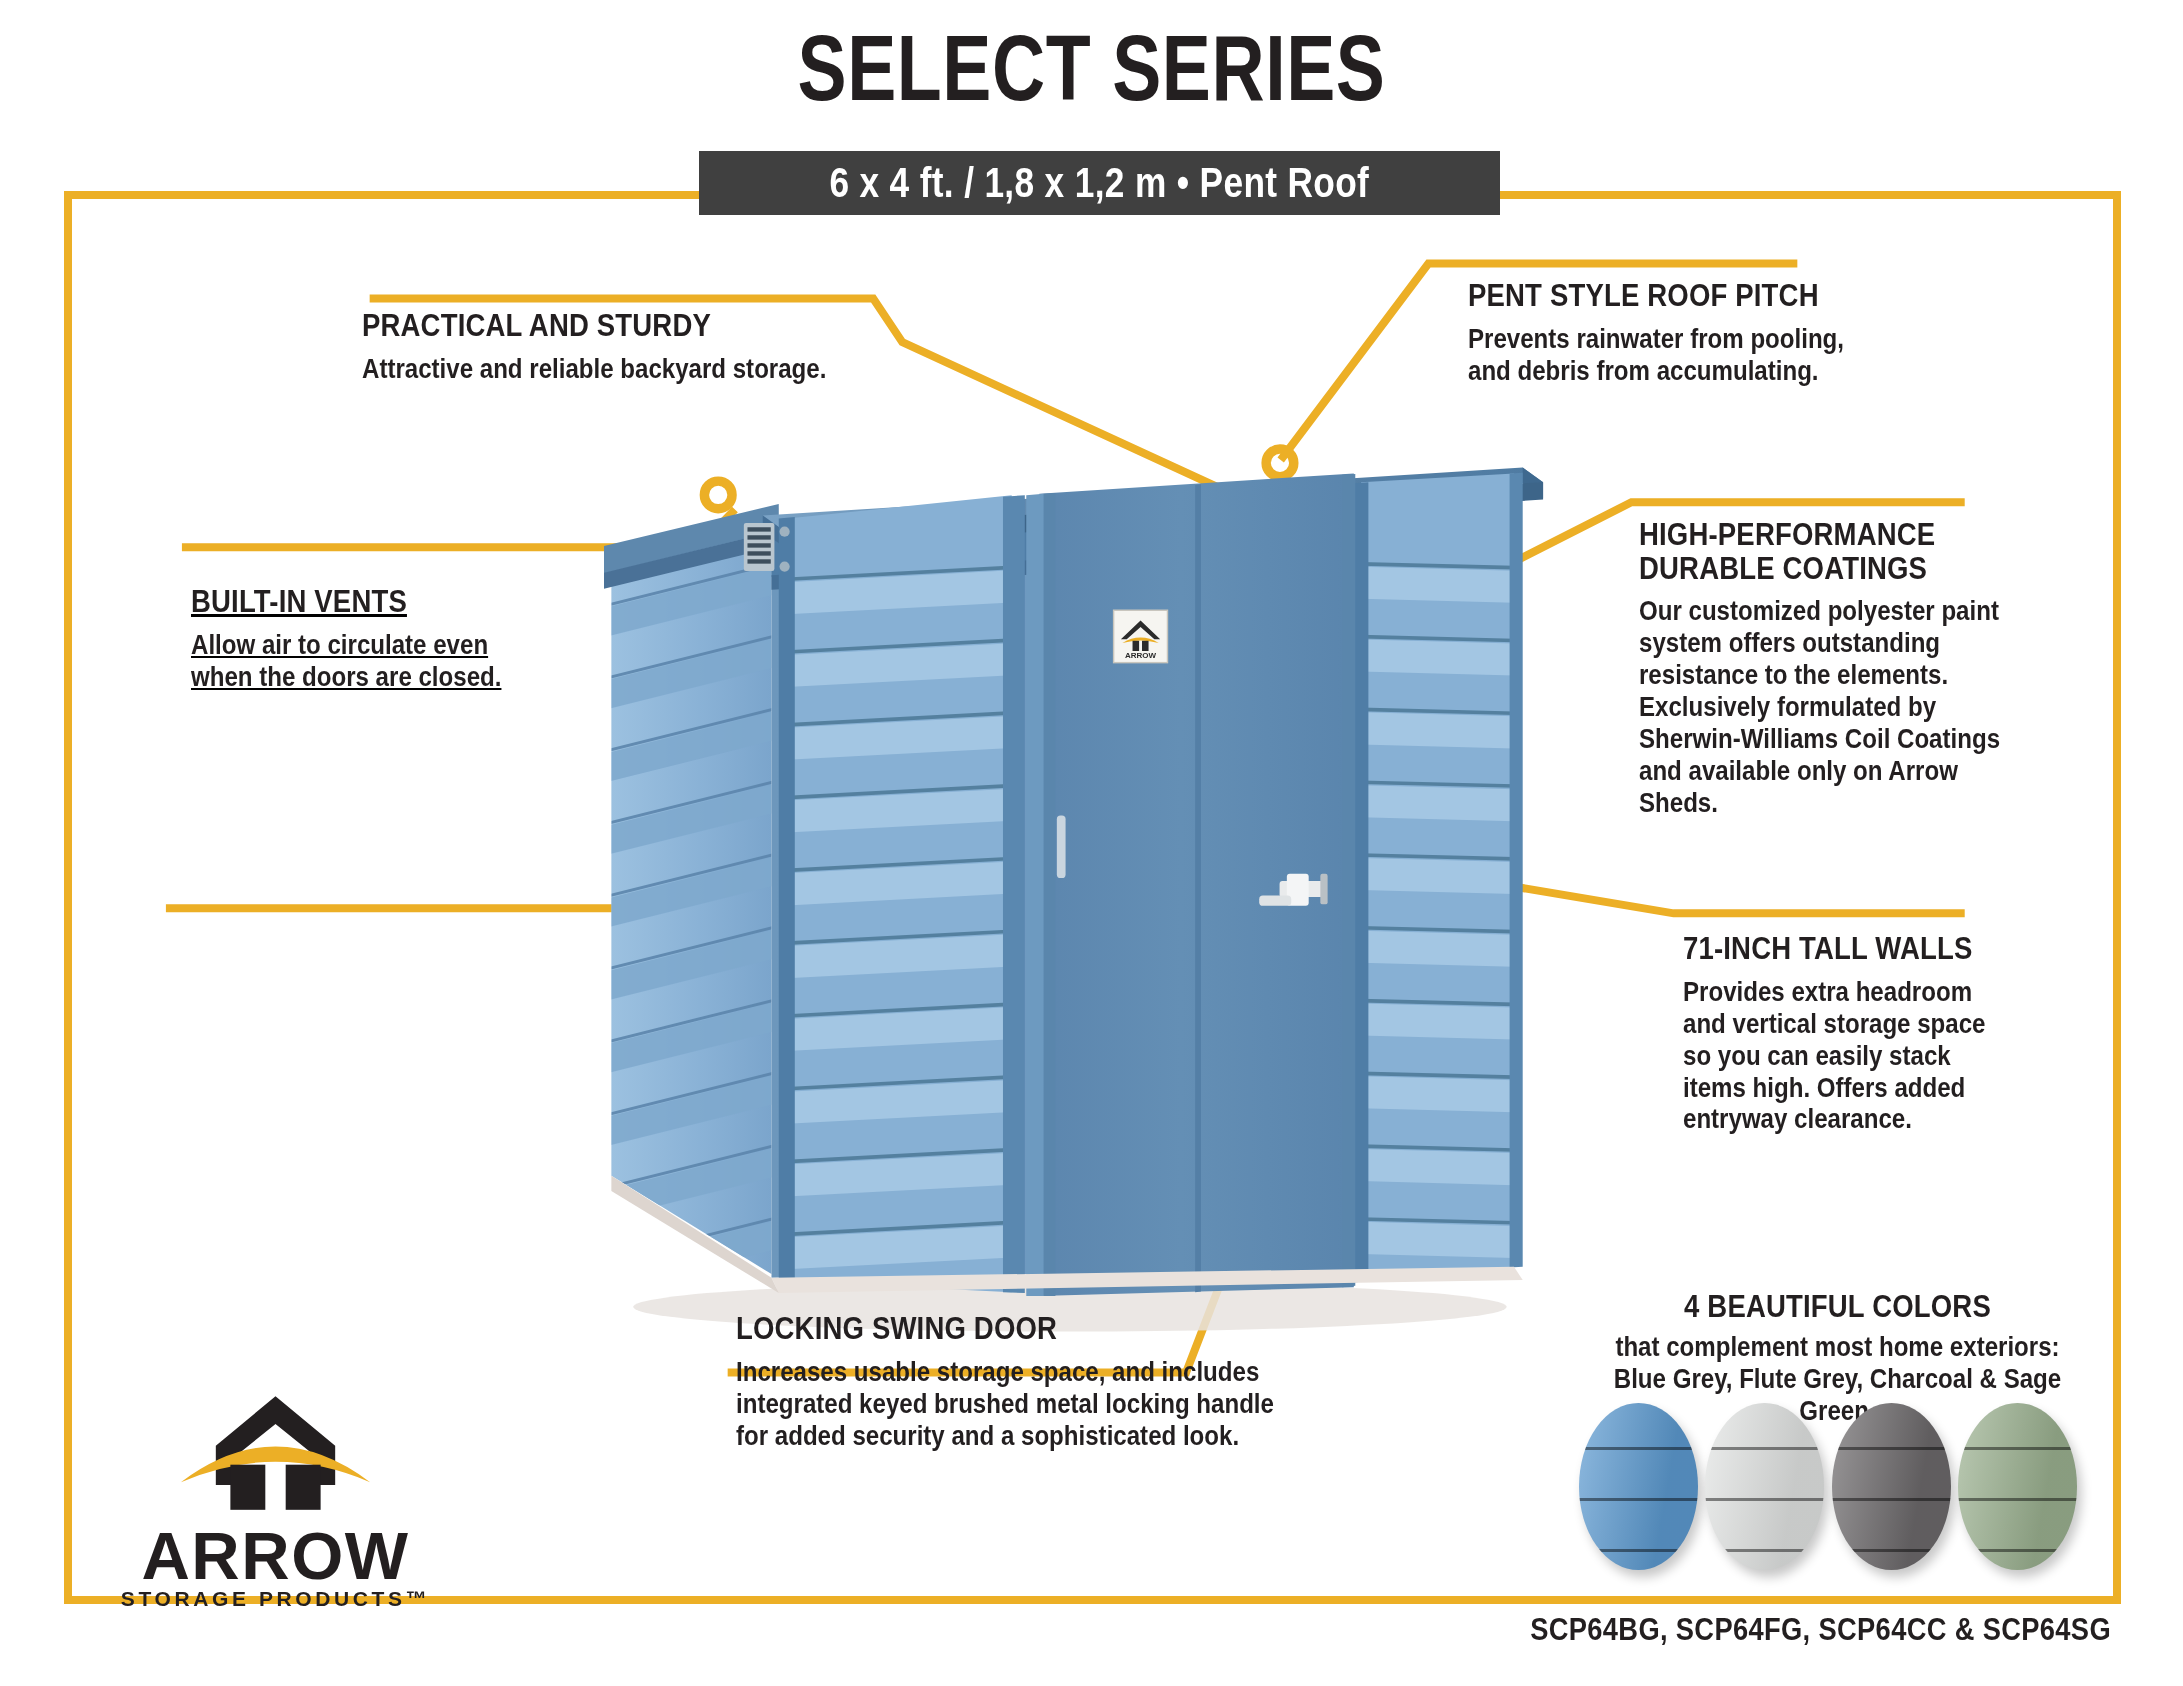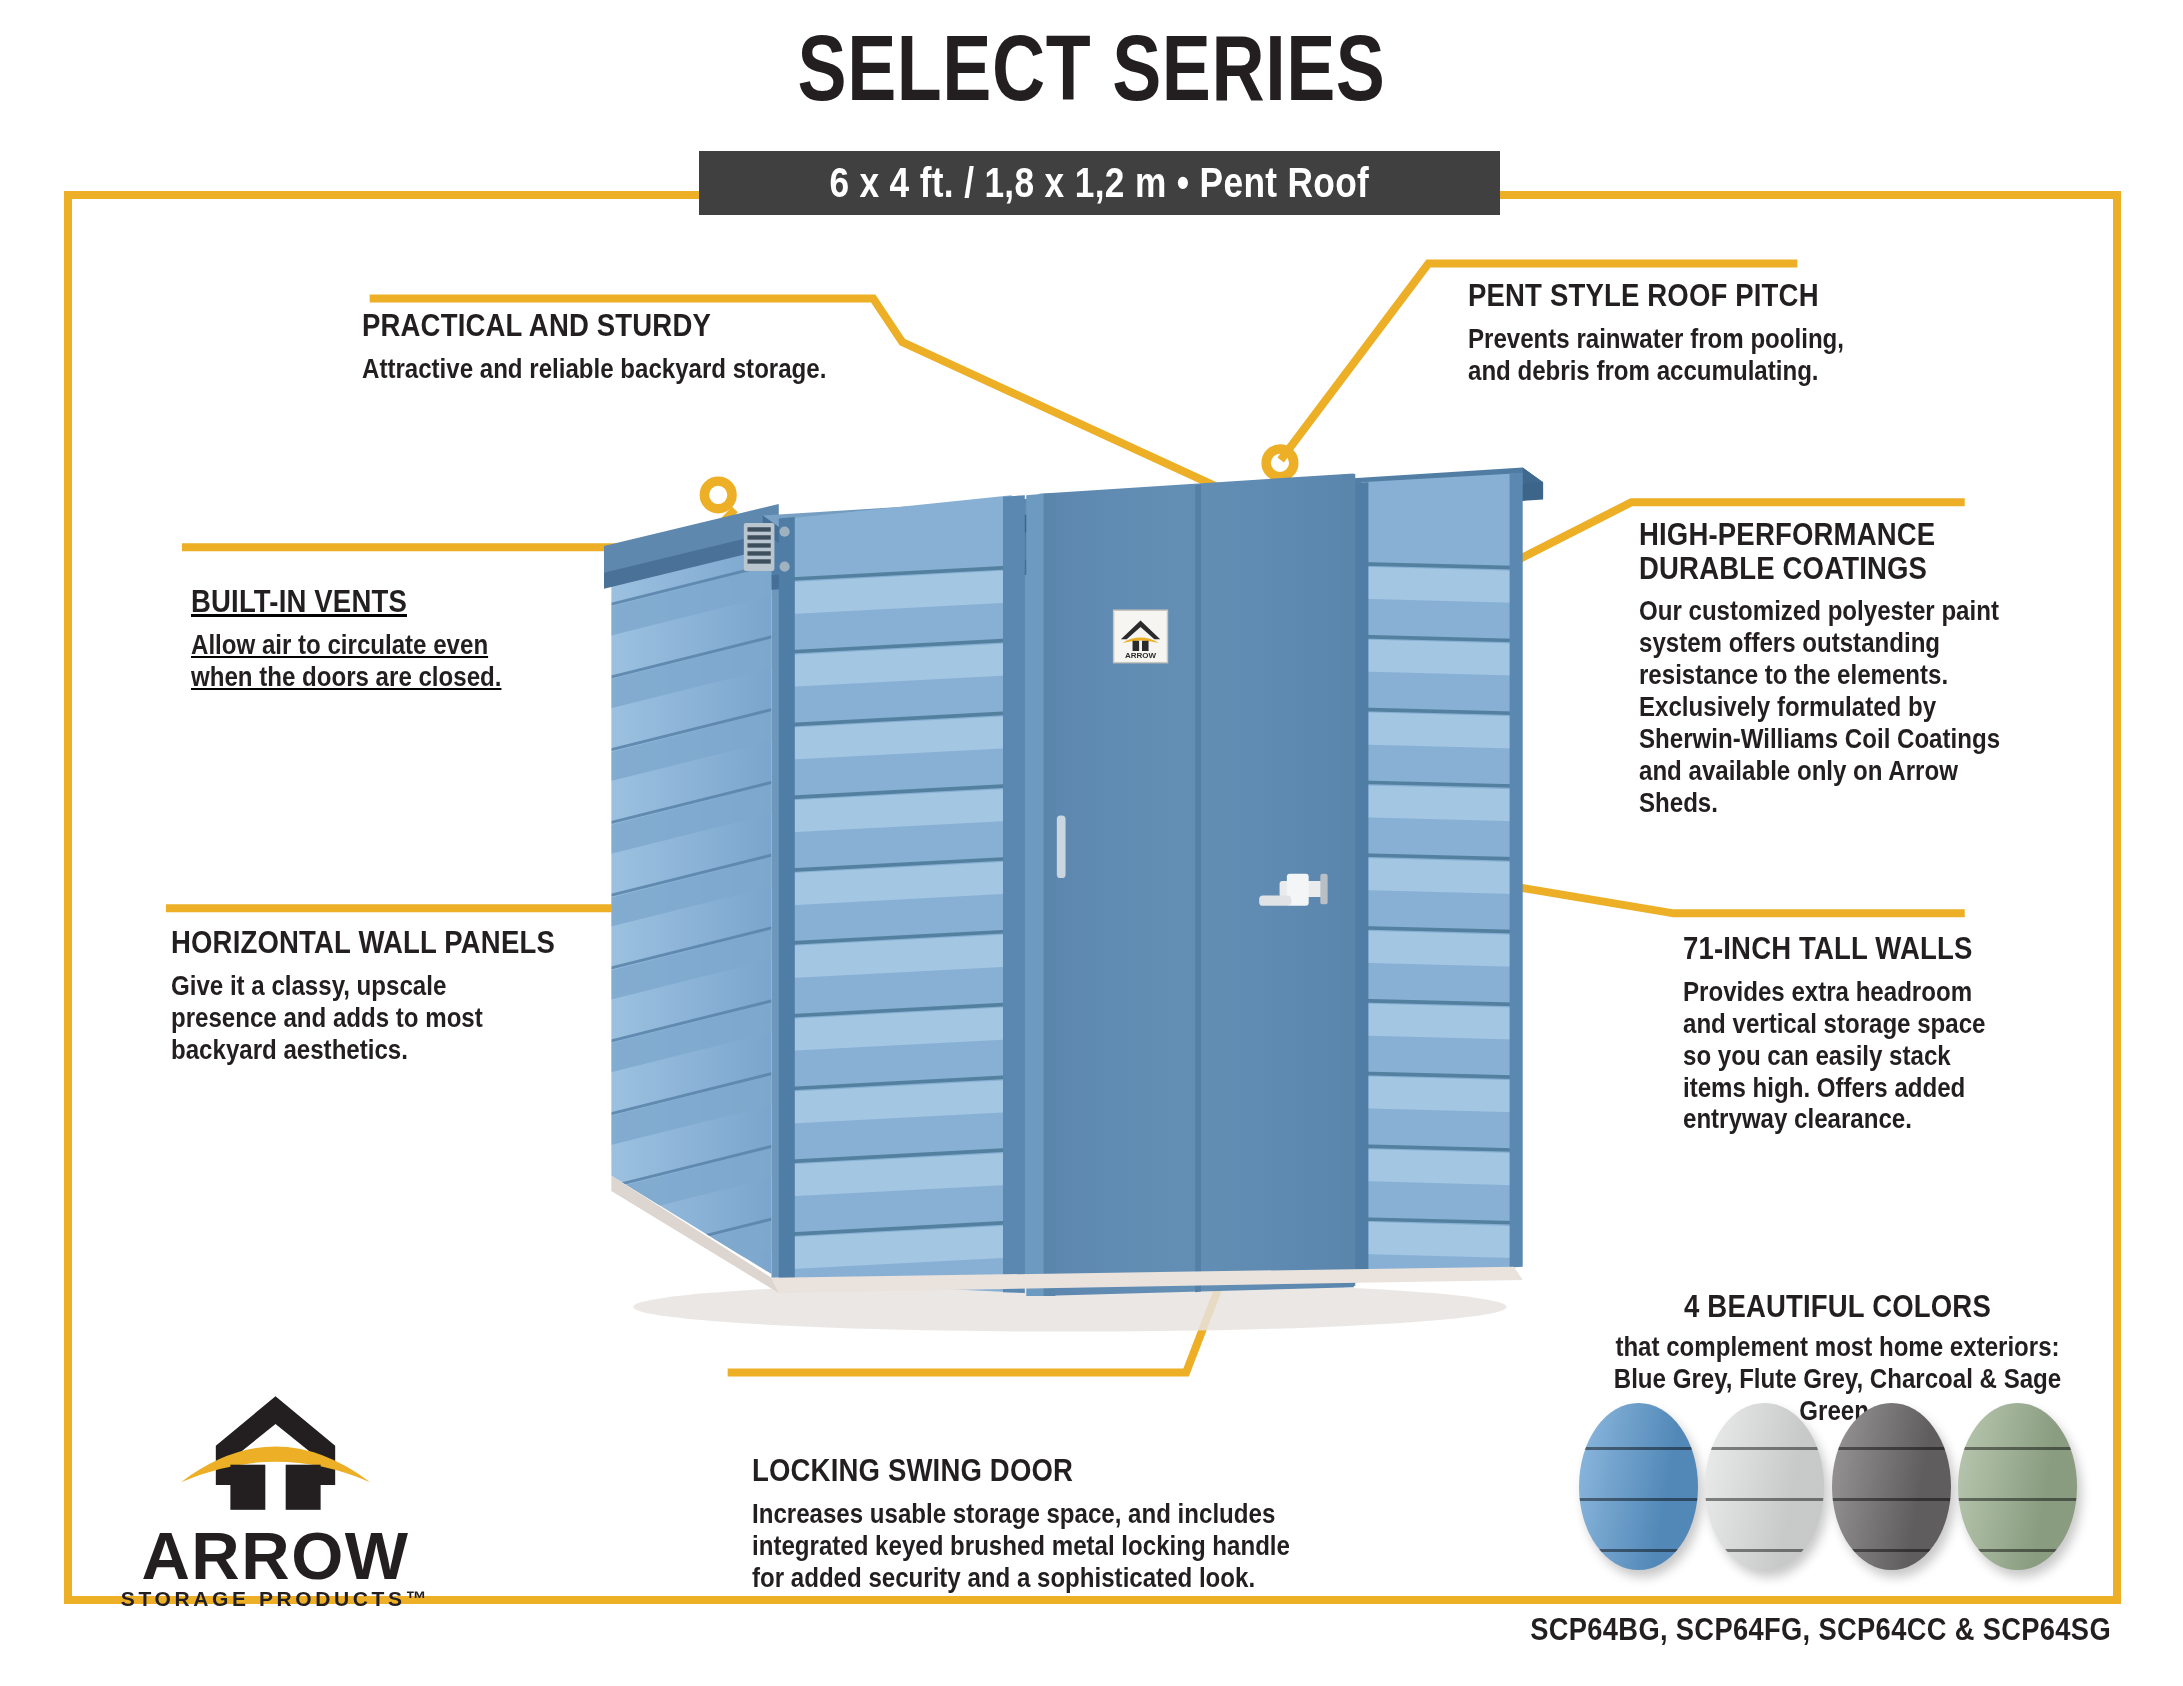--- a/index.html
+++ b/index.html
@@ -54,21 +54,21 @@
     white-space:pre-line;
   }
   .callout.center { text-align:center; }
   .callout.center .c-title,
   .callout.center .c-body { transform-origin:center top; }
 
   
   #co-practical { left:362px;  top:309px;  width:655px; }
   #co-vents     { left:191px;  top:585px;  width:466px;text-decoration:underline; }
   #co-panels    { left:171px;  top:926px; width:451px; }
-  #co-door      { left:736px; top:1454px; width:655px;margin-left:16px; }
+  #co-door      { left:736px; top:1312px; width:655px; }
   #co-pent      { left:1436px; top:279px;  width:553px;margin-left:32px; }
   #co-coatings  { left:1639px; top:518px;  width:466px; }
   #co-walls     { left:1683px; top:932px; width:408px; }
   #co-colors    { left:1561px; top:1255px; width:553px;margin-top:35px; }
   #co-colors .c-title { font-size:32px; }
   #co-colors .c-body  { font-size:28px; margin-top:7.3px; }
 
   
   #leaders { position:absolute; left:0; top:0; width:2183px; height:1687px; }
 
@@ -336,26 +336,20 @@
     <div class="c-title">PRACTICAL AND STURDY</div>
     <div class="c-body">Attractive and reliable backyard storage.</div>
   </div>
 
   <div class="callout" id="co-vents">
     <div class="c-title">BUILT-IN VENTS</div>
     <div class="c-body">Allow air to circulate even
 when the doors are closed.</div>
   </div>
 
-  <div class="callout" id="co-panels">
-    <div class="c-title">HORIZONTAL WALL PANELS</div>
-    <div class="c-body">Give it a classy, upscale
-presence and adds to most
-backyard aesthetics.</div>
-  </div>
 
   <div class="callout" id="co-door">
     <div class="c-title">LOCKING SWING DOOR</div>
     <div class="c-body">Increases usable storage space, and includes
 integrated keyed brushed metal locking handle
 for added security and a sophisticated look.</div>
   </div>
 
   <div class="callout" id="co-pent">
     <div class="c-title">PENT STYLE ROOF PITCH</div>

